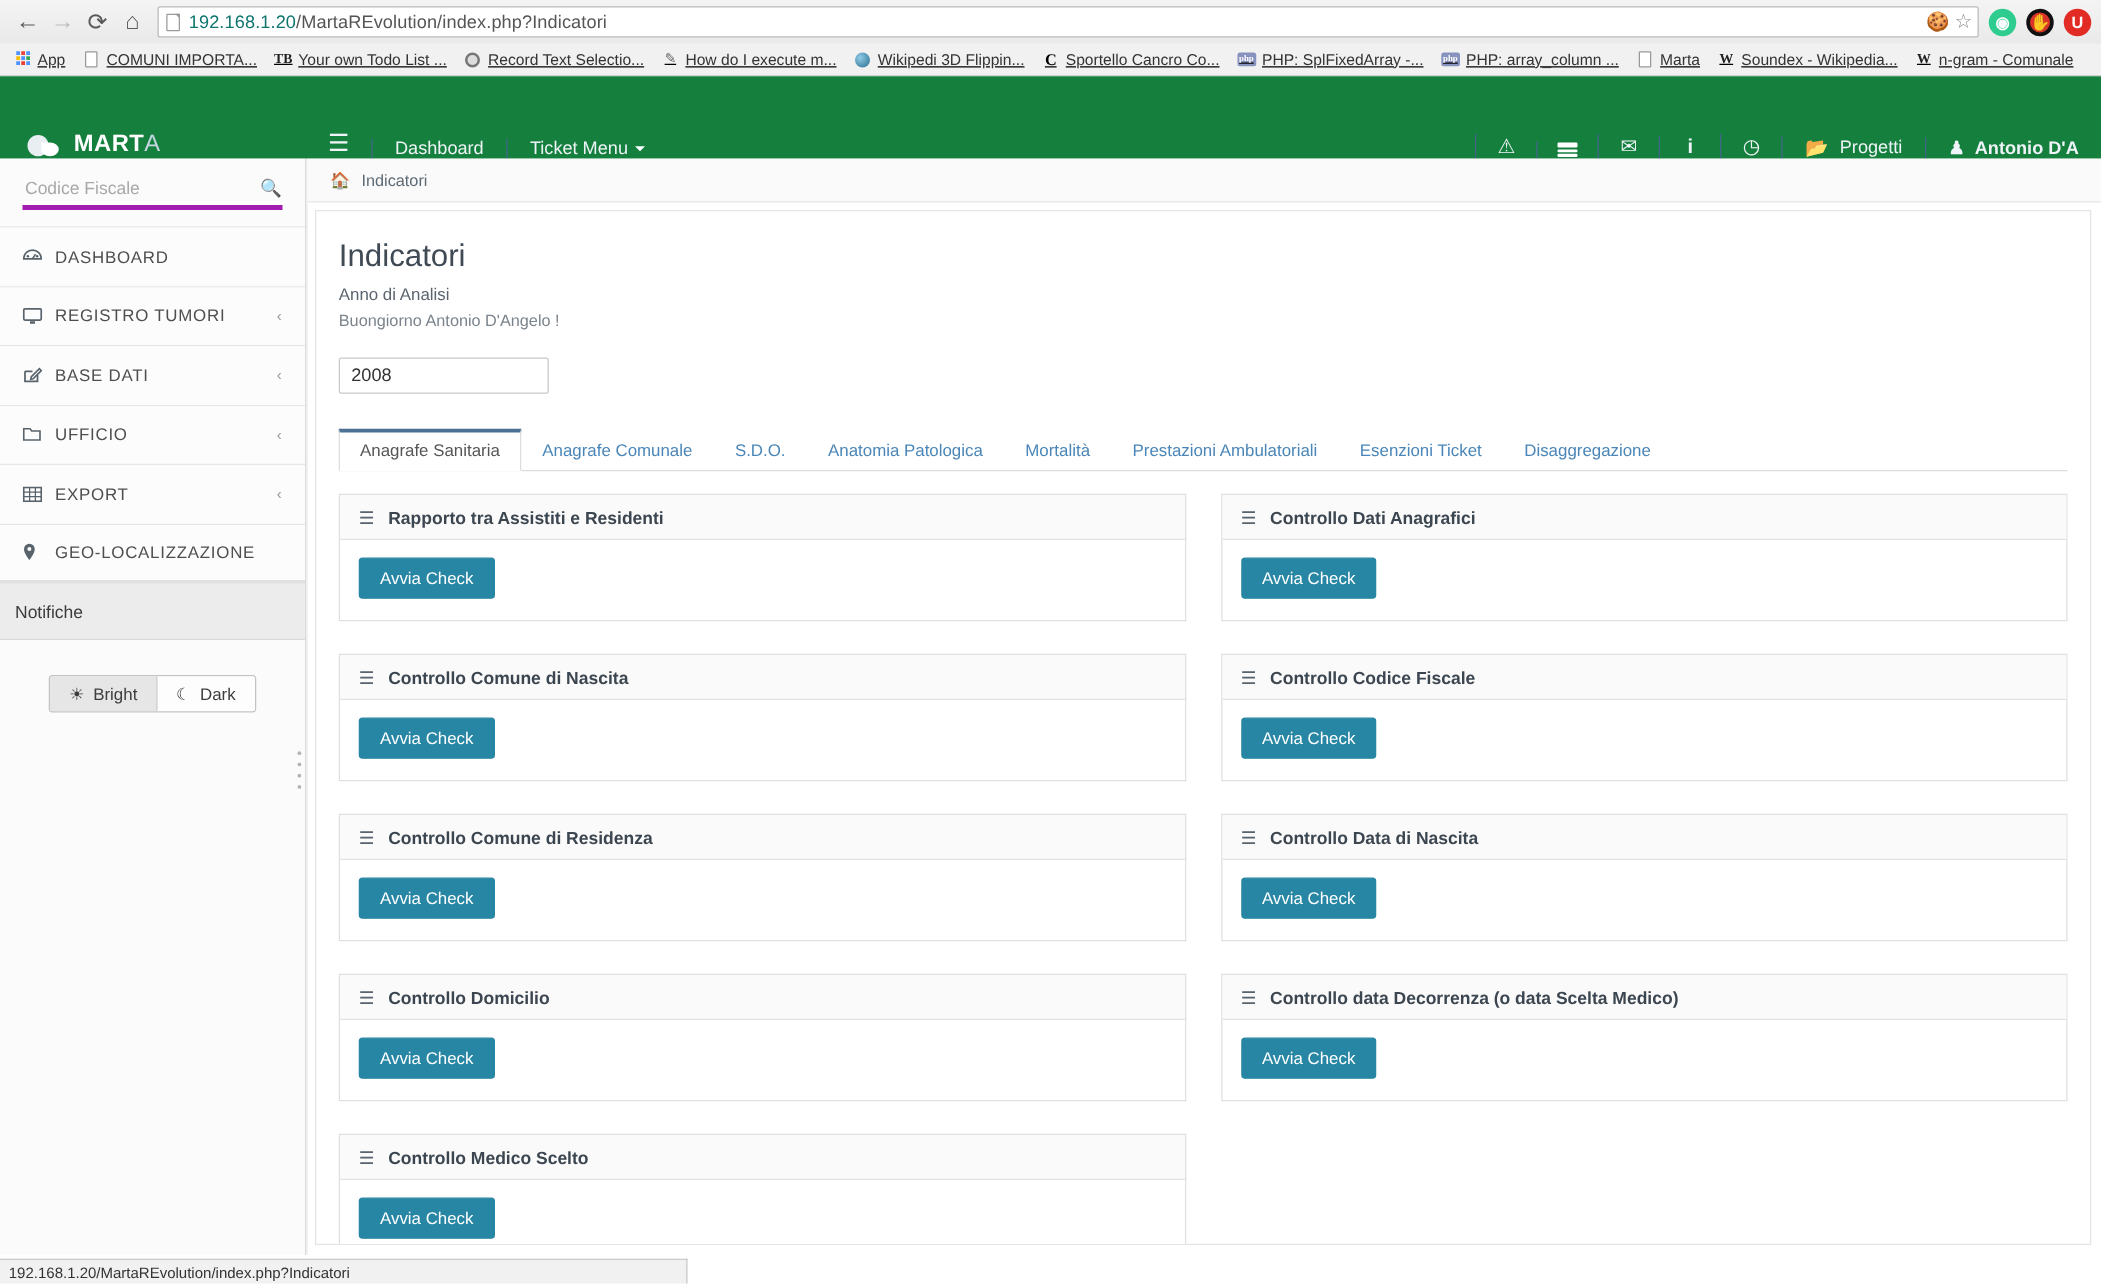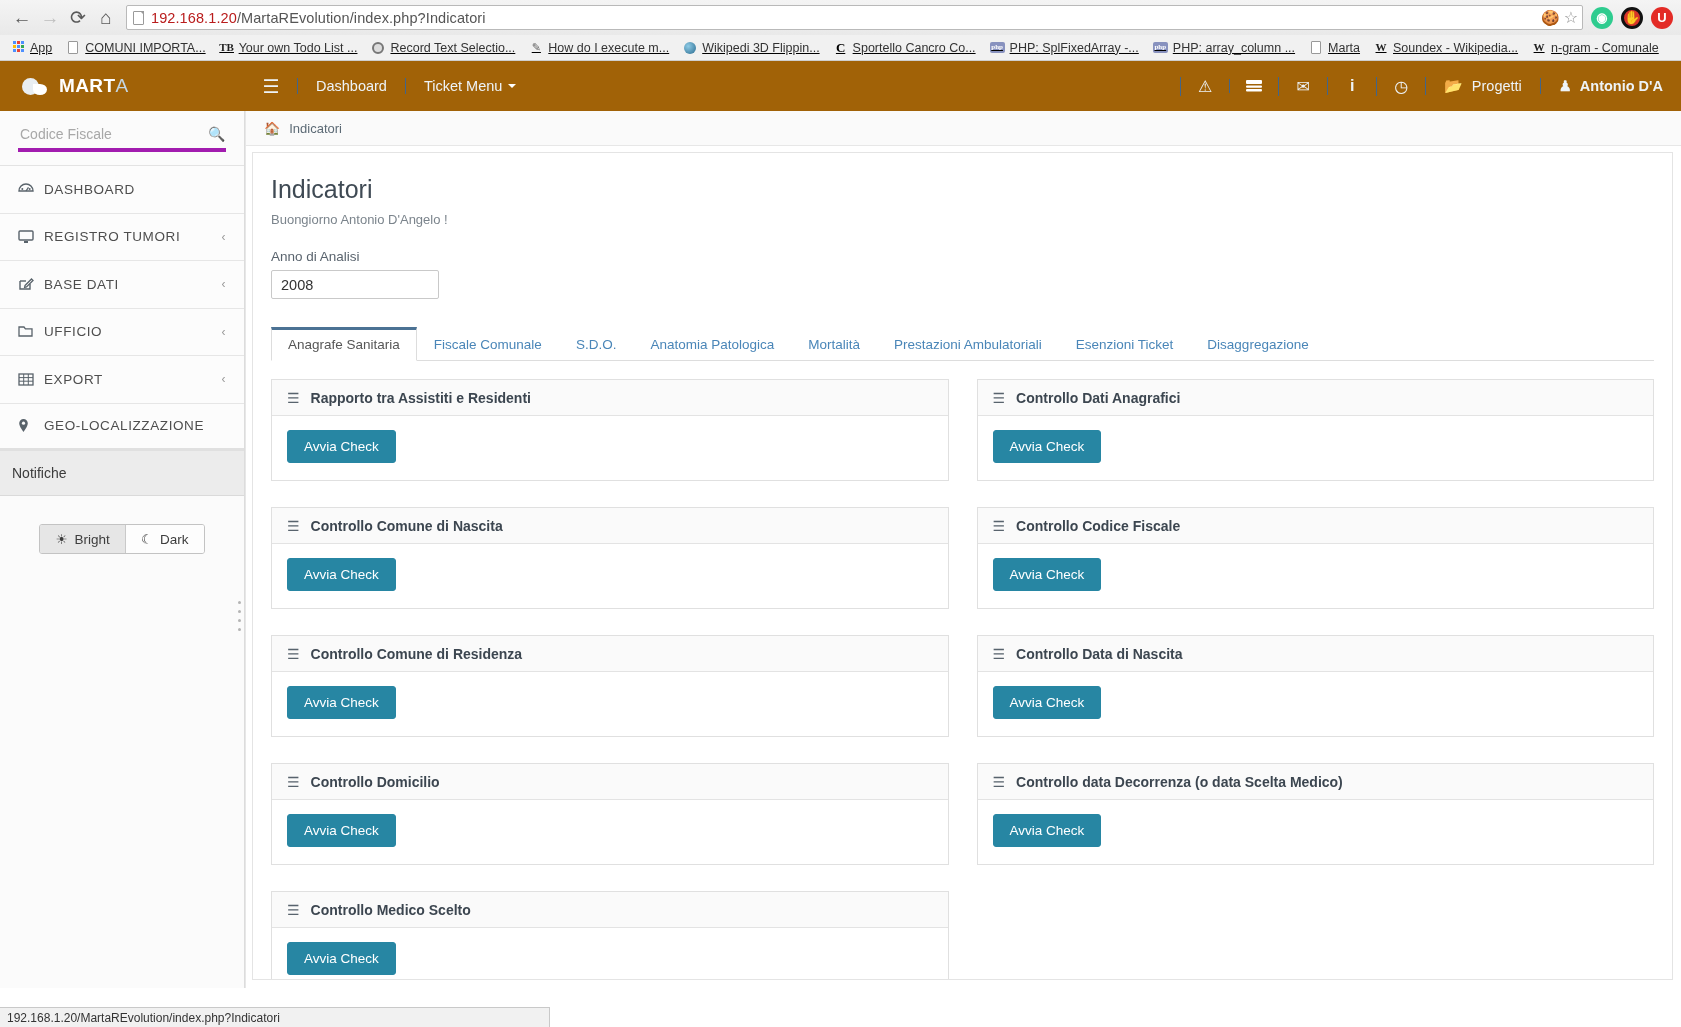--- a/index.html
+++ b/index.html
@@ -57,21 +57,21 @@
     flex: none;
   }
   #page-doc-icon:after {
     content: "";
     position: absolute; right: -1px; top: -1px;
     border-width: 0 4px 4px 0;
     border-style: solid;
     border-color: transparent #9a9a9a transparent transparent;
   }
   #url-text { white-space: nowrap; letter-spacing: .1px; }
-  #url-text .url-host { color: #b91c1c; }
+  #url-text .url-host { color: #0f766e; }
   #url-text .url-path { color: #555; }
   .omnibox-right {
     position: absolute; right: 4px; top: 0; bottom: 0;
     display: flex; align-items: center; gap: 4px;
   }
   #cookie-icon { font-size: 15px; line-height: 1; }
   #star-icon { font-size: 16px; color: #8d8d8d; line-height: 1; }
   .ext-icon {
     width: 22px; height: 22px;
     border-radius: 50%;
@@ -159,24 +159,24 @@
   
   #app {
     width: 1681px;
     height: 927px;
     position: relative;
     background: #ffffff;
   }
 
   
   #navbar {
-    height: 50px;
-    background: #a16207;
-    display: flex;
-    align-items: center;
+    height: 66px;
+    background: #15803d;
+    display: flex;
+    align-items: flex-end;
     color: #ffffff;
   }
   #brand {
     width: 245px;
     display: flex;
     align-items: center;
     padding-left: 22px;
     font-size: 19px;
     font-weight: bold;
     letter-spacing: .4px;
@@ -735,28 +735,28 @@
       </div>
 
       <div id="main">
         <div id="breadcrumb">
           <span class="home-ico">🏠</span>
           <span>Indicatori</span>
         </div>
 
         <div id="content-card">
           <h1 id="page-title">Indicatori</h1>
+          <div id="year-label">Anno di Analisi</div>
+
           <div id="greeting">Buongiorno Antonio D'Angelo !</div>
-
-          <div id="year-label">Anno di Analisi</div>
           <input id="year-input" type="text" value="2008" style="">
 
           <div id="tabs">
             <div class="tab active">Anagrafe Sanitaria</div>
-            <div class="tab">Fiscale Comunale</div>
+            <div class="tab">Anagrafe Comunale</div>
             <div class="tab">S.D.O.</div>
             <div class="tab">Anatomia Patologica</div>
             <div class="tab">Mortalità</div>
             <div class="tab">Prestazioni Ambulatoriali</div>
             <div class="tab">Esenzioni Ticket</div>
             <div class="tab">Disaggregazione</div>
           </div>
 
           <div id="panels">
 

